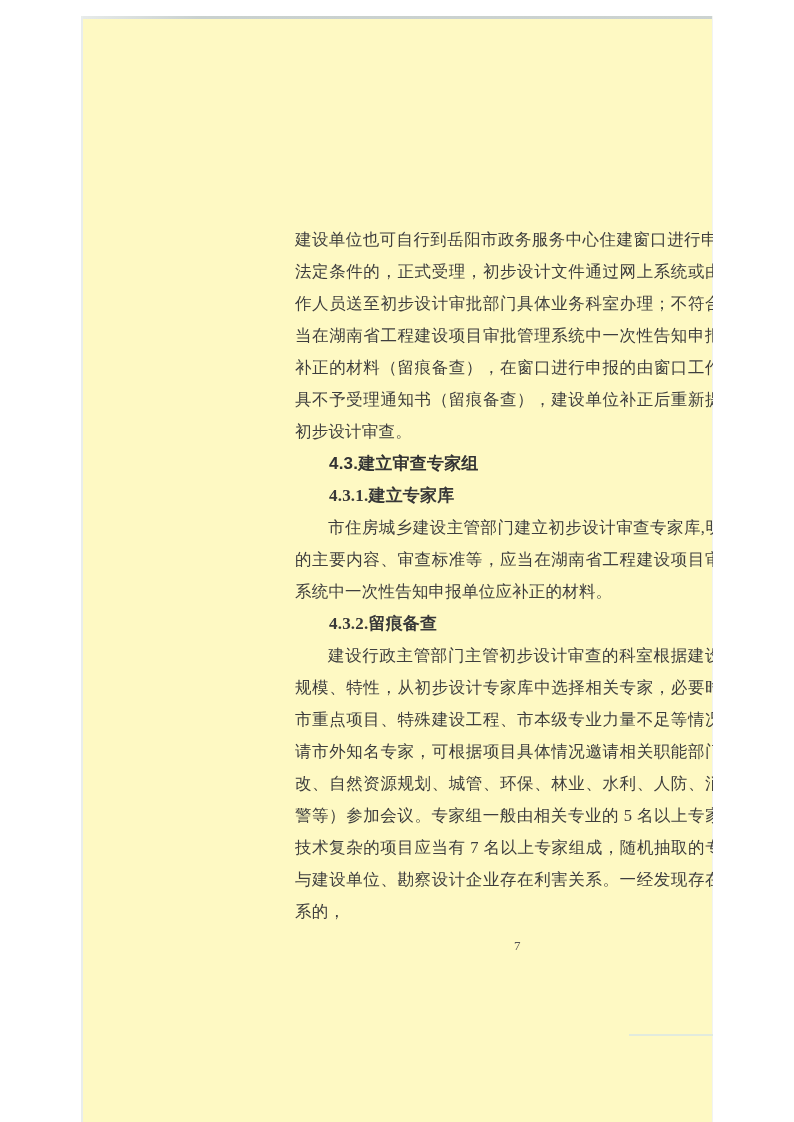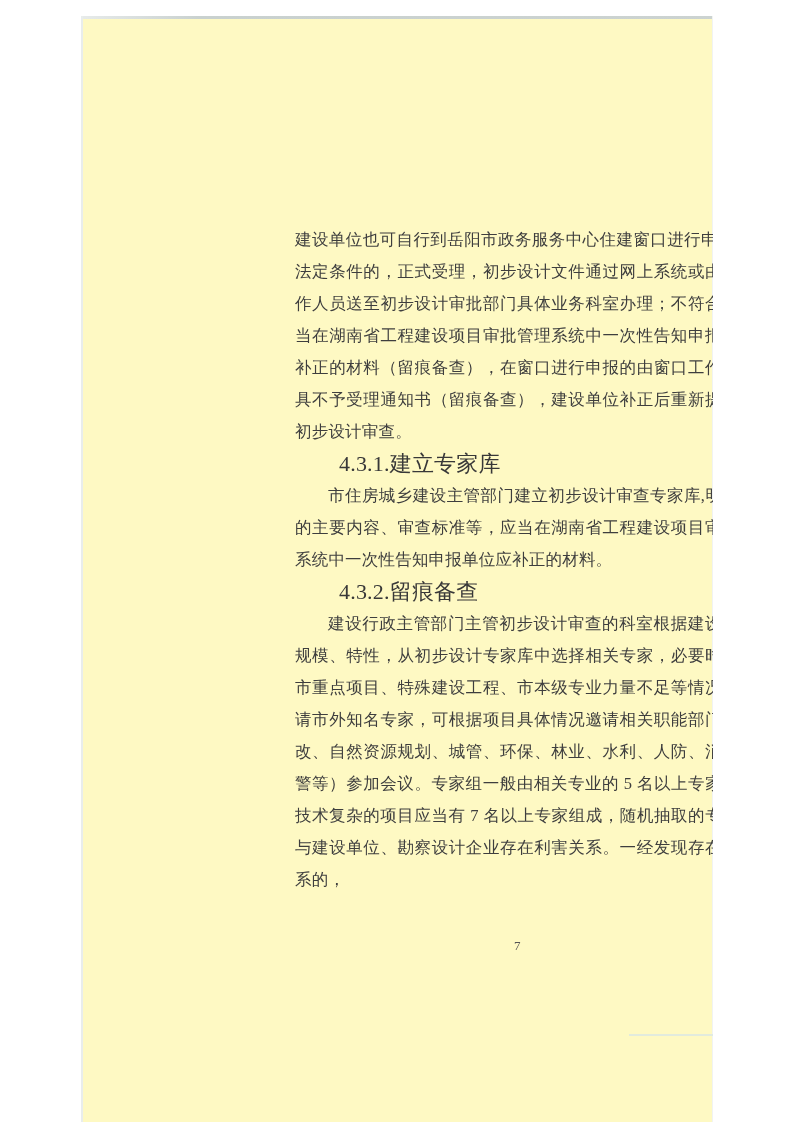--- a/index.html
+++ b/index.html
@@ -67,22 +67,22 @@
     text-indent: 2em;
     font-family: "Liberation Sans", "DejaVu Sans", sans-serif;
     font-weight: bold;
     font-size: 17px;
     color: #333333;
     line-height: 32px;
   }
   .heading-sub {
     margin: 0;
     text-indent: 2em;
-    font-weight: normal;
-    font-size: 22px;
+    font-weight: bold;
+    font-size: 17px;
     color: #383838;
     line-height: 32px;
   }
   .page-number {
     position: absolute;
     left: 433px;
     top: 922px;
     font-size: 13px;
     color: #555555;
     font-family: "Liberation Serif", "DejaVu Serif", serif;
@@ -99,20 +99,21 @@
   <div class="edge-right"></div>
   <div class="artifact-hline"></div>
   <div class="artifact-vline"></div>
   <div class="speck speck-1"></div>
   <div class="speck speck-2"></div>
   <div class="speck speck-3"></div>
 
   <div class="content">
     <p class="para">建设单位也可自行到岳阳市政务服务中心住建窗口进行申报.符合法定条件的，正式受理，初步设计文件通过网上系统或由窗口工作人员送至初步设计审批部门具体业务科室办理；不符合的，应当在湖南省工程建设项目审批管理系统中一次性告知申报单位应补正的材料（留痕备查），在窗口进行申报的由窗口工作人员出具不予受理通知书（留痕备查），建设单位补正后重新提交申请初步设计审查。</p>
 
+    <h2 class="heading-main">4.3.建立审查专家组</h2>
 
     <h3 class="heading-sub">4.3.1.建立专家库</h3>
 
     <p class="para indent">市住房城乡建设主管部门建立初步设计审查专家库,明确审查的主要内容、审查标准等，应当在湖南省工程建设项目审批管理系统中一次性告知申报单位应补正的材料。</p>
 
     <h3 class="heading-sub">4.3.2.留痕备查</h3>
 
     <p class="para indent">建设行政主管部门主管初步设计审查的科室根据建设项目的规模、特性，从初步设计专家库中选择相关专家，必要时（如省市重点项目、特殊建设工程、市本级专业力量不足等情况）可邀请市外知名专家，可根据项目具体情况邀请相关职能部门（如发改、自然资源规划、城管、环保、林业、水利、人防、消防、交警等）参加会议。专家组一般由相关专业的 5 名以上专家组成，技术复杂的项目应当有 7 名以上专家组成，随机抽取的专家不应与建设单位、勘察设计企业存在利害关系。一经发现存在利害关系的，</p>
   </div>
 

